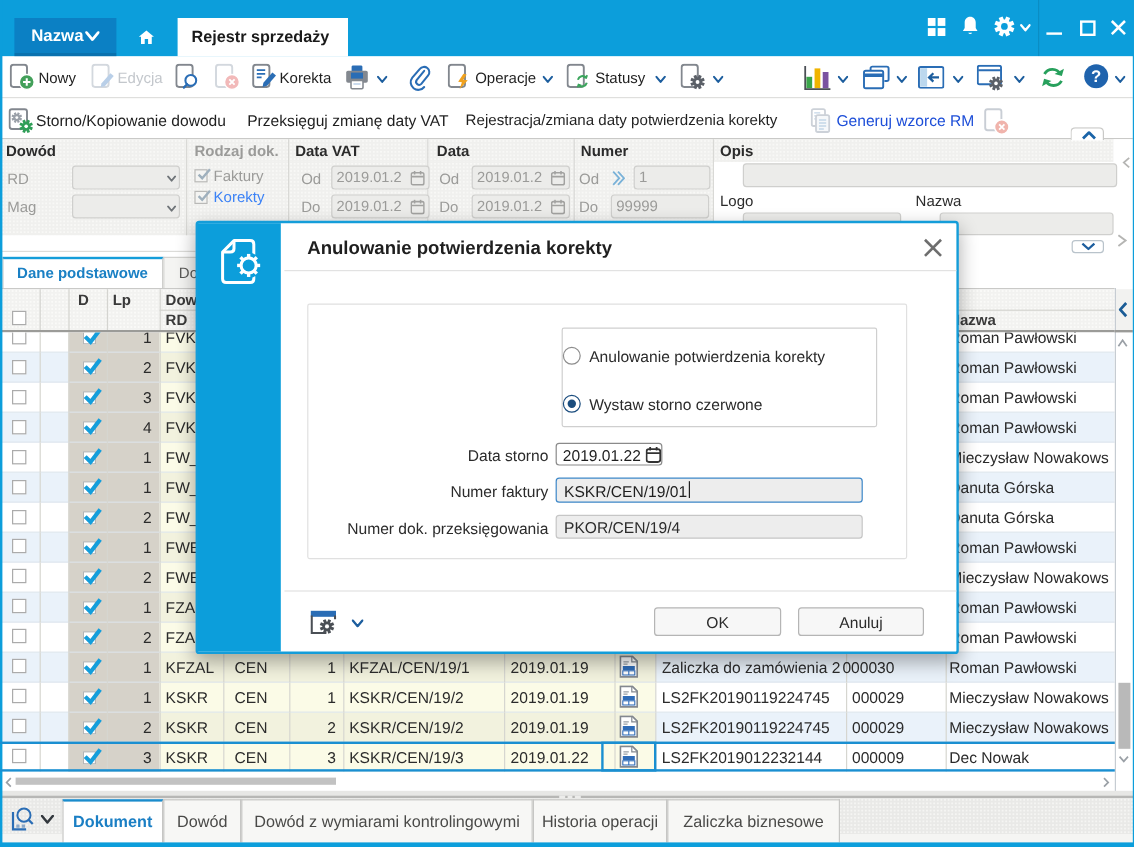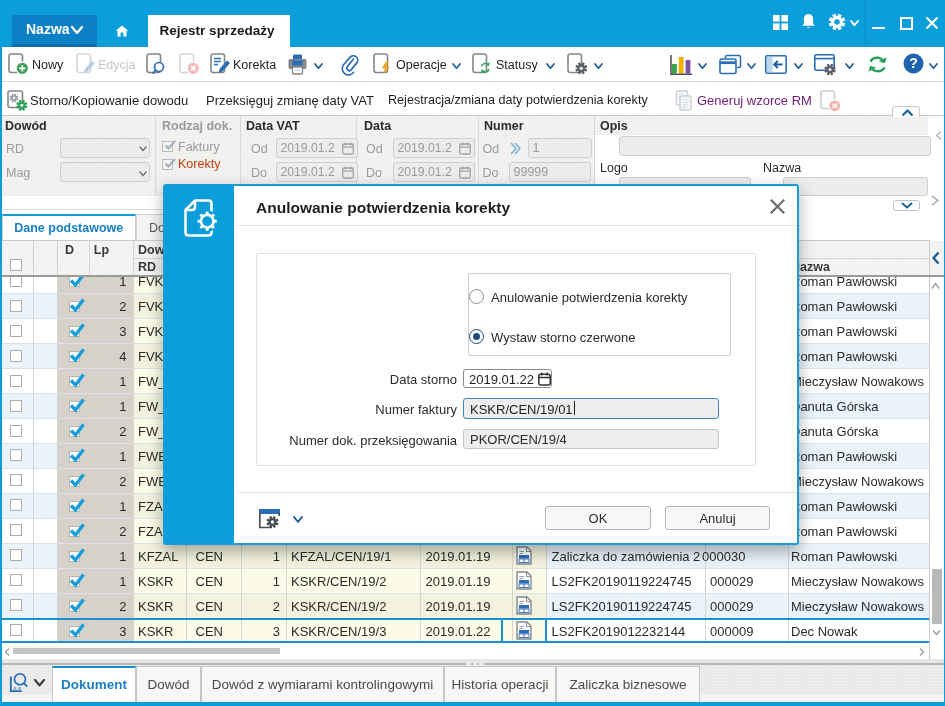--- a/index.html
+++ b/index.html
@@ -211,21 +211,21 @@
   </svg>
 <div class="txt" style="left:30px;top:92.5px;font-size:13px;color:#1f1f1f">Storno/Kopiowanie dowodu</div>
 <div class="txt" style="left:206px;top:92.5px;font-size:13px;color:#1f1f1f">Przeksięguj zmianę daty VAT</div>
 <div class="txt" style="left:388px;top:92.5px;font-size:12.6px;color:#1f1f1f">Rejestracja/zmiana daty potwierdzenia korekty</div>
 <svg class="abs" style="left:671px;top:90px" width="24" height="22" viewBox="0 0 24 22">
     <rect x="5.5" y="1" width="11" height="14" rx="1.5" fill="#fff" stroke="#ccd1d8" stroke-width="1.5"></rect>
     <path d="M7.5 4h5M7.5 6.5h5M7.5 9h4" stroke="#c4d6e8" stroke-width="1.1"></path>
     <rect x="9" y="6" width="11" height="14" rx="1.5" fill="#f6f8fa" stroke="#ccd1d8" stroke-width="1.5"></rect>
     <path d="M11.5 10h6M11.5 12.5h6M11.5 15h6M11.5 17.5h4" stroke="#c4d6e8" stroke-width="1.1"></path>
   </svg>
-<div class="txt" style="left:697px;top:92.5px;font-size:13px;color:#701a75">Generuj wzorce RM</div>
+<div class="txt" style="left:697px;top:92.5px;font-size:13px;color:#1d4ed8">Generuj wzorce RM</div>
 <svg class="abs" style="left:820px;top:90px" width="23" height="23" viewBox="0 0 23 23">
     <rect x="1" y="1" width="13.5" height="17.5" rx="2" fill="none" stroke="#c9ced5" stroke-width="1.6"></rect>
     <circle cx="14.8" cy="15.8" r="6" fill="#f0b4ac" stroke="#fff" stroke-width="1.2"></circle>
     <path d="M12.6 13.6l4.4 4.4M17 13.6l-4.4 4.4" stroke="#fff" stroke-width="1.5"></path>
   </svg>
 <div class="abs" style="left:891.5px;top:106px;width:28.5px;height:11.4px;background:#fff;border:1px solid #c9c9c7;border-bottom:none;border-radius:4px 4px 0 0;z-index:3"></div>
 <svg class="abs" style="left:900.5px;top:108.5px;z-index:3" width="13" height="8" viewBox="0 0 13 8">
     <path d="M1.5 6.5 L6.5 1.5 L11.5 6.5" fill="none" stroke="#1a64a8" stroke-width="2.3" stroke-linejoin="round"></path>
   </svg>
 <div class="abs" style="left:1px;top:116px;width:926.6px;height:19px;background:#f0f0ee;background-image:radial-gradient(circle,#f8f8f6 0.7px,transparent 0.8px);background-size:3px 3px"></div>
@@ -258,21 +258,21 @@
   </svg>
 <div class="abs" style="left:162px;top:141px;width:11px;height:11px;background:#f4f4f2;border:1px solid #b9b9b7"></div>
 <svg class="abs" style="left:163px;top:138px" width="14" height="14" viewBox="0 0 14 14">
     <path d="M2.5 7.5 L5.5 10.5 L12 3" fill="none" stroke="#9fb0bd" stroke-width="2"></path>
   </svg>
 <div class="txt" style="left:178px;top:139.5px;font-size:12.5px;color:#9b9b99">Faktury</div>
 <div class="abs" style="left:162px;top:158.5px;width:11px;height:11px;background:#f4f4f2;border:1px solid #b9b9b7"></div>
 <svg class="abs" style="left:163px;top:155.5px" width="14" height="14" viewBox="0 0 14 14">
     <path d="M2.5 7.5 L5.5 10.5 L12 3" fill="none" stroke="#9fb0bd" stroke-width="2"></path>
   </svg>
-<div class="txt" style="left:178px;top:157.0px;font-size:12.5px;color:#c2410c">Korekty</div>
+<div class="txt" style="left:178px;top:157.0px;font-size:12.5px;color:#3b82f6">Korekty</div>
 <div class="txt" style="left:251px;top:142px;font-size:12.5px;color:#9b9b99">Od</div>
 <div class="abs" style="left:276px;top:137.5px;width:81.5px;height:20px;background:#ececea;border:1px solid #cfcfcd;border-radius:3px"></div>
 <div class="txt" style="left:280.5px;top:140.5px;font-size:12.2px;color:#9b9b99">2019.01.2</div>
 <svg class="abs" style="left:341.5px;top:141.5px" width="12" height="13" viewBox="0 0 12 13">
     <rect x="0.7" y="2" width="10.6" height="10" rx="1.5" fill="none" stroke="#a2a2a0" stroke-width="1.3"></rect>
     <path d="M3.5 0.5v3M8.5 0.5v3M1 5.2h10" stroke="#a2a2a0" stroke-width="1.3"></path>
   </svg>
 <div class="txt" style="left:251px;top:166px;font-size:12.5px;color:#9b9b99">Do</div>
 <div class="abs" style="left:276px;top:162px;width:81.5px;height:20px;background:#ececea;border:1px solid #cfcfcd;border-radius:3px"></div>
 <div class="txt" style="left:280.5px;top:165px;font-size:12.2px;color:#9b9b99">2019.01.2</div>

